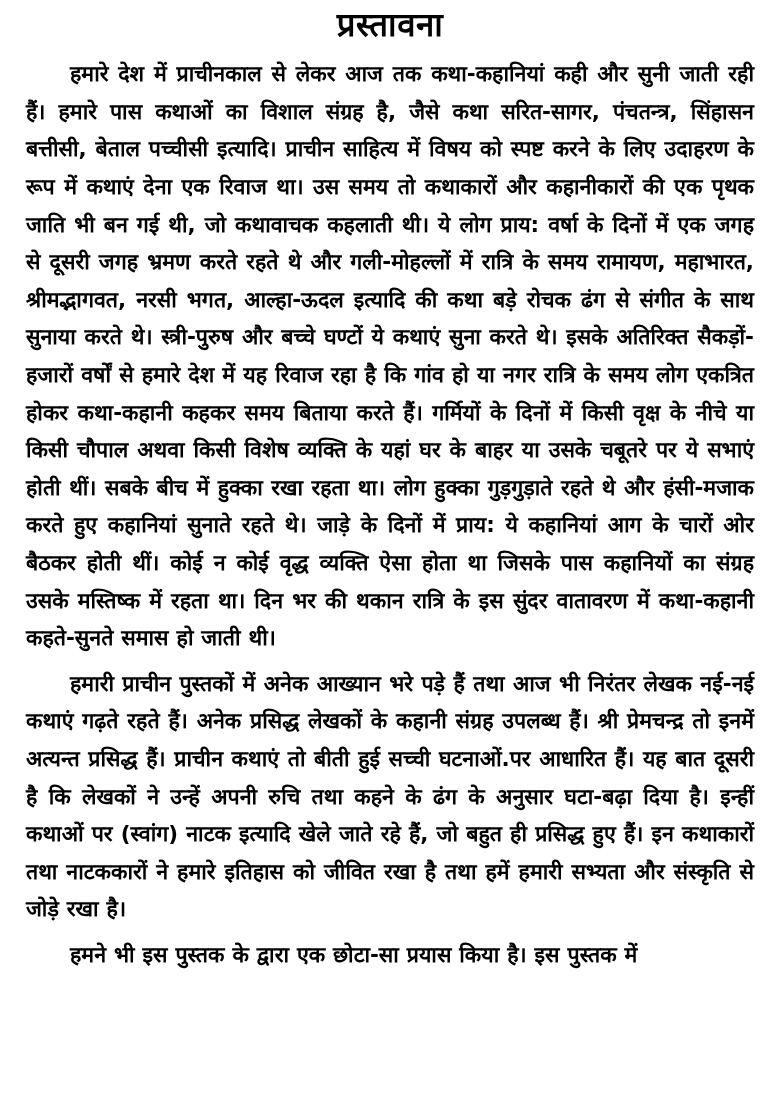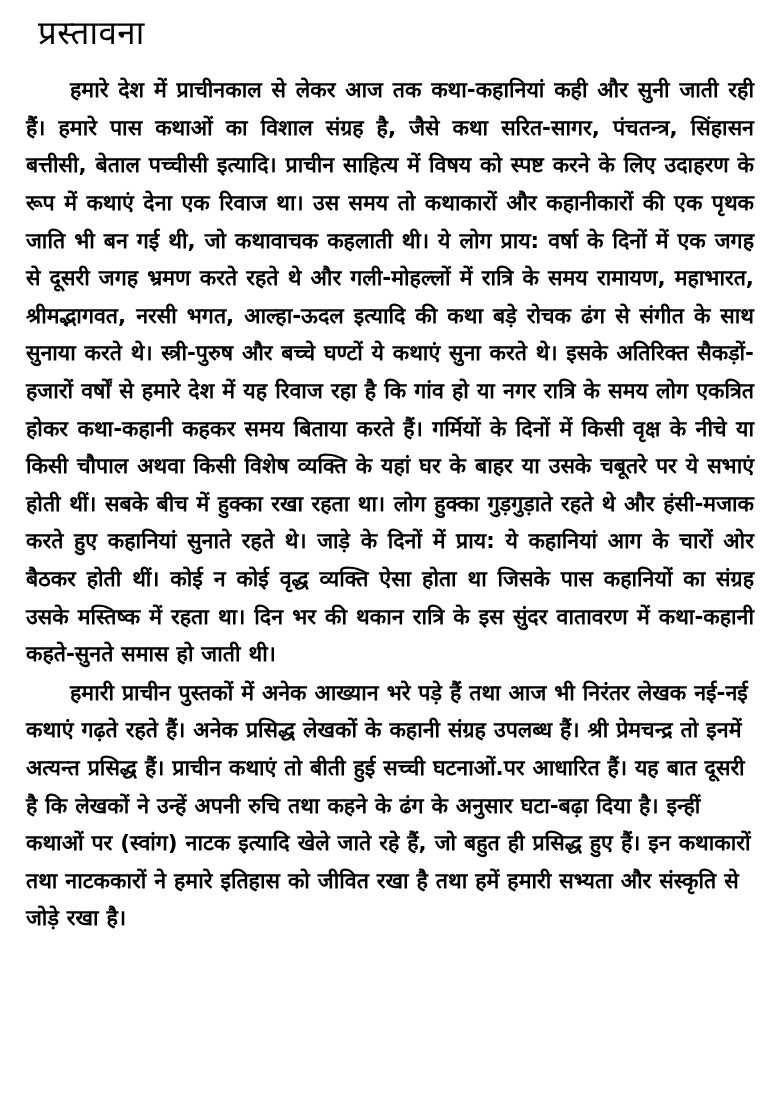--- a/index.html
+++ b/index.html
@@ -15,59 +15,60 @@
     overflow: hidden;
   }
   .page {
     width: 780px;
     height: 1108px;
     box-sizing: border-box;
     padding: 0px 26px 0 26px;
     position: relative;
   }
   .doc-title {
-    text-align: left;
+    text-align: center;
     font-size: 33px;
-    font-weight: 400;
+    font-weight: 700;
     letter-spacing: 0.5px;
-    margin: 12px;
+    margin: 4px;
     padding: 0 0 6px 0;
     line-height: 1.25;
     font-family: "DejaVu Sans", sans-serif;
   }
   .body-text {
     font-size: 21.4px;
     line-height: 37.6px;
     text-align: justify;
     text-justify: inter-word;
     font-family: "DejaVu Sans", sans-serif;
     font-weight: 700;
     margin: 0;
     word-spacing: 0.5px;
   }
   .para {
     margin: 0;
     padding: 0;
   }
   .para + .para {
-    margin-top: 1px;
+    margin-top: 8px;
   }
   .indent {
     display: inline-block;
     width: 44px;
   }
   .para:last-child {
     text-align: left;
   }
 </style>
 </head>
 <body>
 
 <div class="page">
 
   <h1 class="doc-title">प्रस्तावना</h1>
 
   <div class="body-text">
     <p class="para"><span class="indent"></span><span>हमारे देश में प्राचीनकाल से लेकर आज तक कथा-कहानियां कही और सुनी जाती रही हैं। हमारे पास कथाओं का विशाल संग्रह है, जैसे कथा सरित-सागर, पंचतन्त्र, सिंहासन बत्तीसी, बेताल पच्चीसी इत्यादि। प्राचीन साहित्य में विषय को स्पष्ट करने के लिए उदाहरण के रूप में कथाएं देना एक रिवाज था। उस समय तो कथाकारों और कहानीकारों की एक पृथक जाति भी बन गई थी, जो कथावाचक कहलाती थी। ये लोग प्राय: वर्षा के दिनों में एक जगह से दूसरी जगह भ्रमण करते रहते थे और गली-मोहल्लों में रात्रि के समय रामायण, महाभारत, श्रीमद्भागवत, नरसी भगत, आल्हा-ऊदल इत्यादि की कथा बड़े रोचक ढंग से संगीत के साथ सुनाया करते थे। स्त्री-पुरुष और बच्चे घण्टों ये कथाएं सुना करते थे। इसके अतिरिक्त सैकड़ों-हजारों वर्षों से हमारे देश में यह रिवाज रहा है कि गांव हो या नगर रात्रि के समय लोग एकत्रित होकर कथा-कहानी कहकर समय बिताया करते हैं। गर्मियों के दिनों में किसी वृक्ष के नीचे या किसी चौपाल अथवा किसी विशेष व्यक्ति के यहां घर के बाहर या उसके चबूतरे पर ये सभाएं होती थीं। सबके बीच में हुक्का रखा रहता था। लोग हुक्का गुड़गुड़ाते रहते थे और हंसी-मजाक करते हुए कहानियां सुनाते रहते थे। जाड़े के दिनों में प्राय: ये कहानियां आग के चारों ओर बैठकर होती थीं। कोई न कोई वृद्ध व्यक्ति ऐसा होता था जिसके पास कहानियों का संग्रह उसके मस्तिष्क में रहता था। दिन भर की थकान रात्रि के इस सुंदर वातावरण में कथा-कहानी कहते-सुनते समास हो जाती थी।</span></p>
     <p class="para"><span class="indent"></span><span>हमारी प्राचीन पुस्तकों में अनेक आख्यान भरे पड़े हैं तथा आज भी निरंतर लेखक नई-नई कथाएं गढ़ते रहते हैं। अनेक प्रसिद्ध लेखकों के कहानी संग्रह उपलब्ध हैं। श्री प्रेमचन्द्र तो इनमें अत्यन्त प्रसिद्ध हैं। प्राचीन कथाएं तो बीती हुई सच्ची घटनाओं.पर आधारित हैं। यह बात दूसरी है कि लेखकों ने उन्हें अपनी रुचि तथा कहने के ढंग के अनुसार घटा-बढ़ा दिया है। इन्हीं कथाओं पर (स्वांग) नाटक इत्यादि खेले जाते रहे हैं, जो बहुत ही प्रसिद्ध हुए हैं। इन कथाकारों तथा नाटककारों ने हमारे इतिहास को जीवित रखा है तथा हमें हमारी सभ्यता और संस्कृति से जोड़े रखा है।</span></p>
+    <p class="para"><span class="indent"></span><span>हमने भी इस पुस्तक के द्वारा एक छोटा-सा प्रयास किया है। इस पुस्तक में</span></p>
   </div>
 
 </div>
 
 </body></html>

